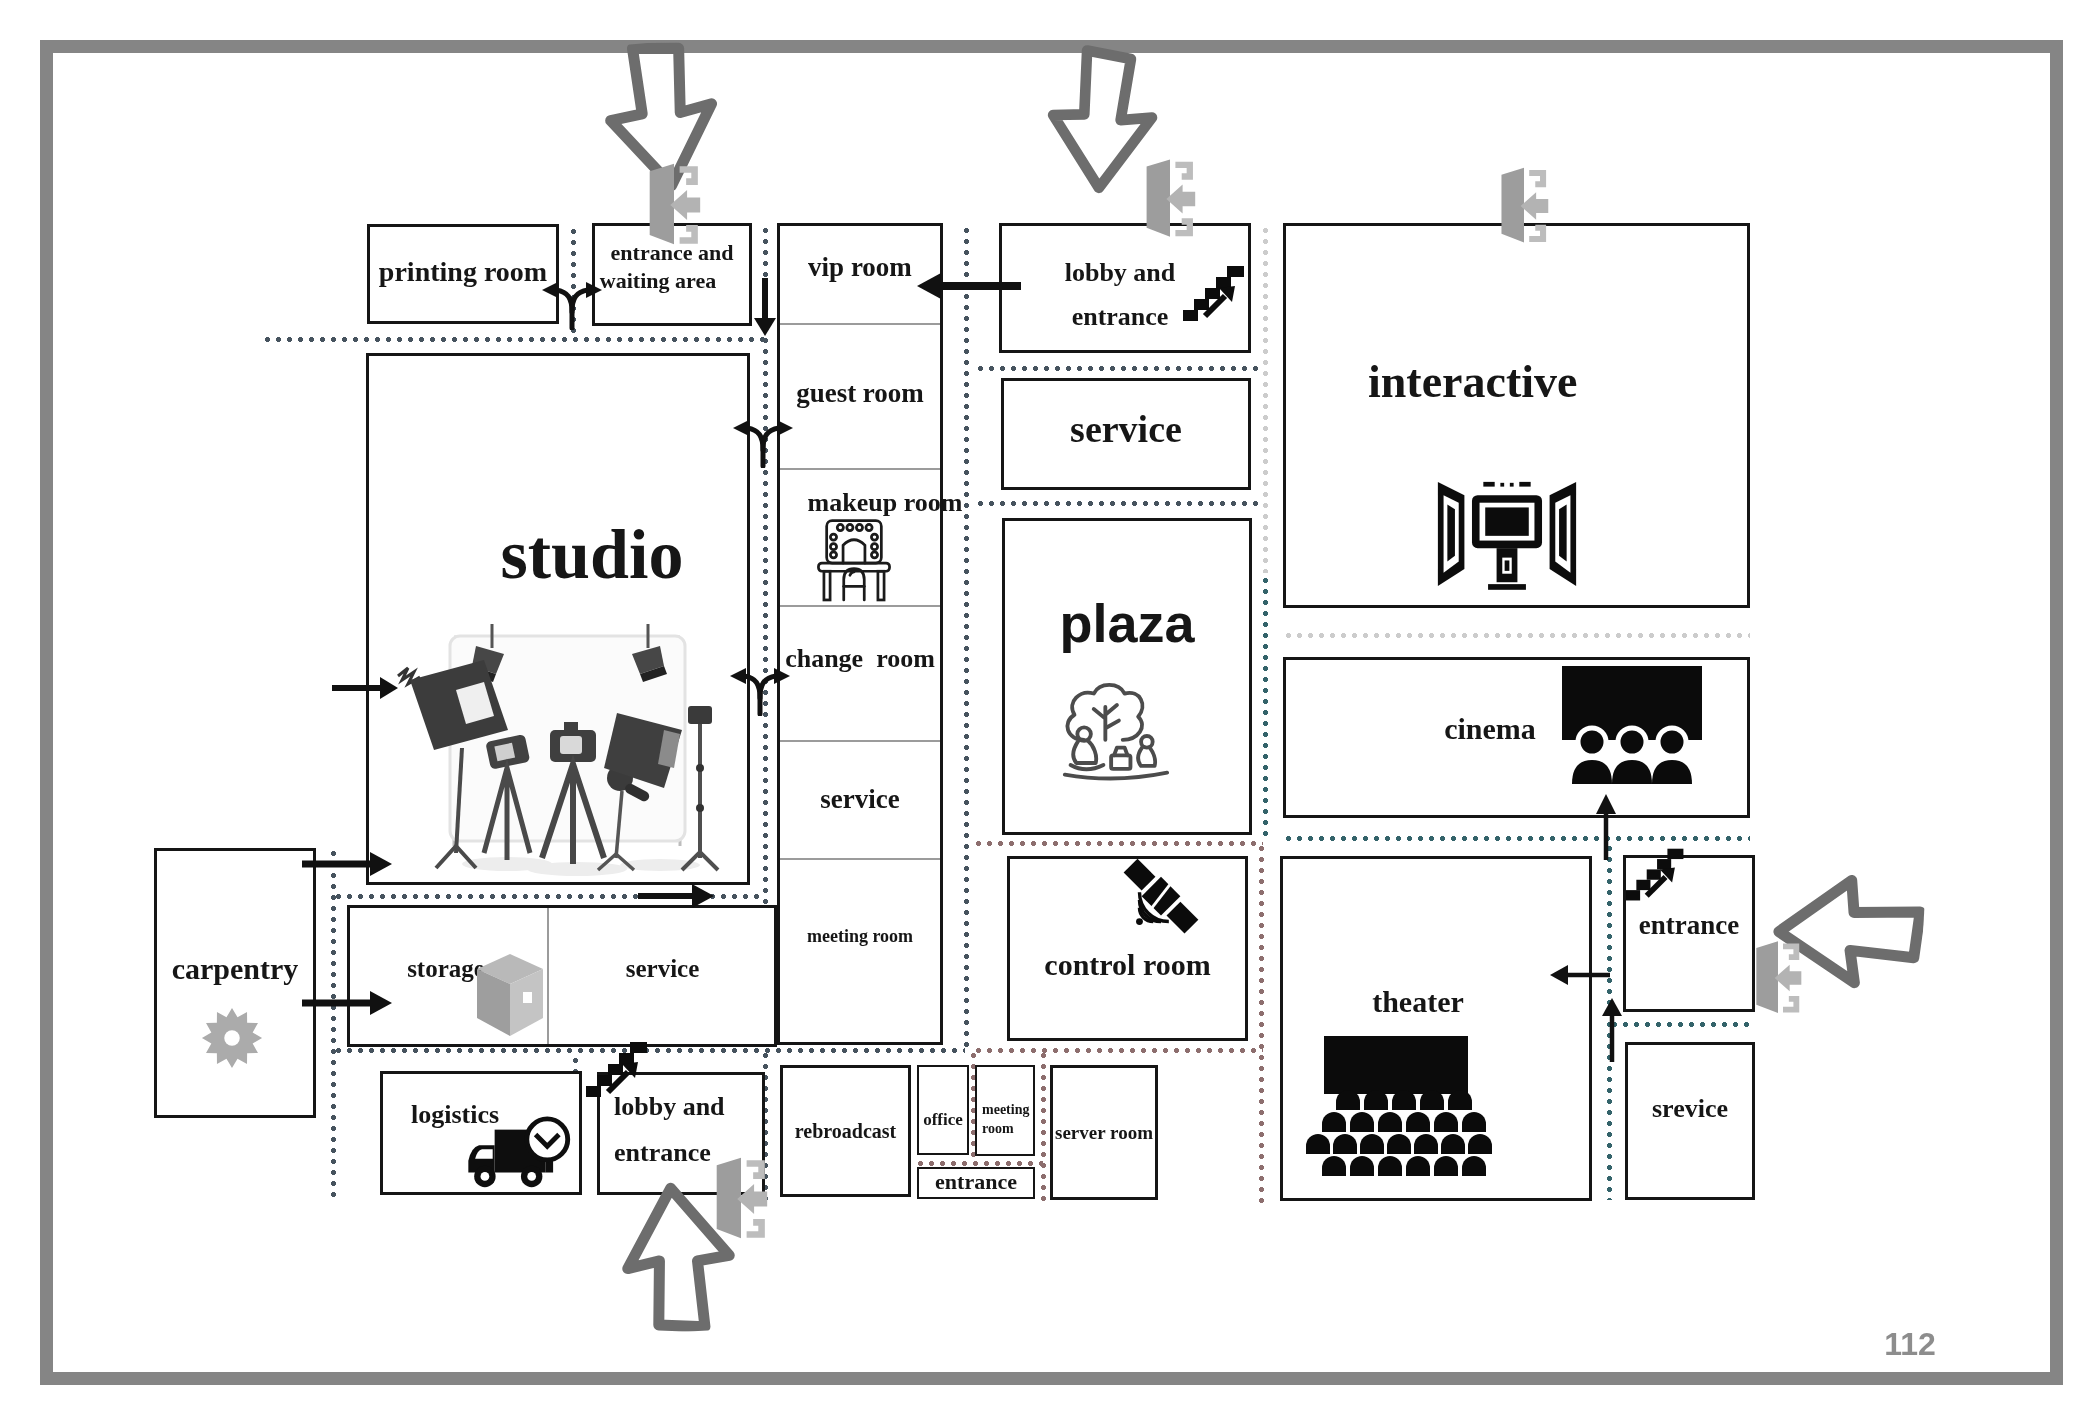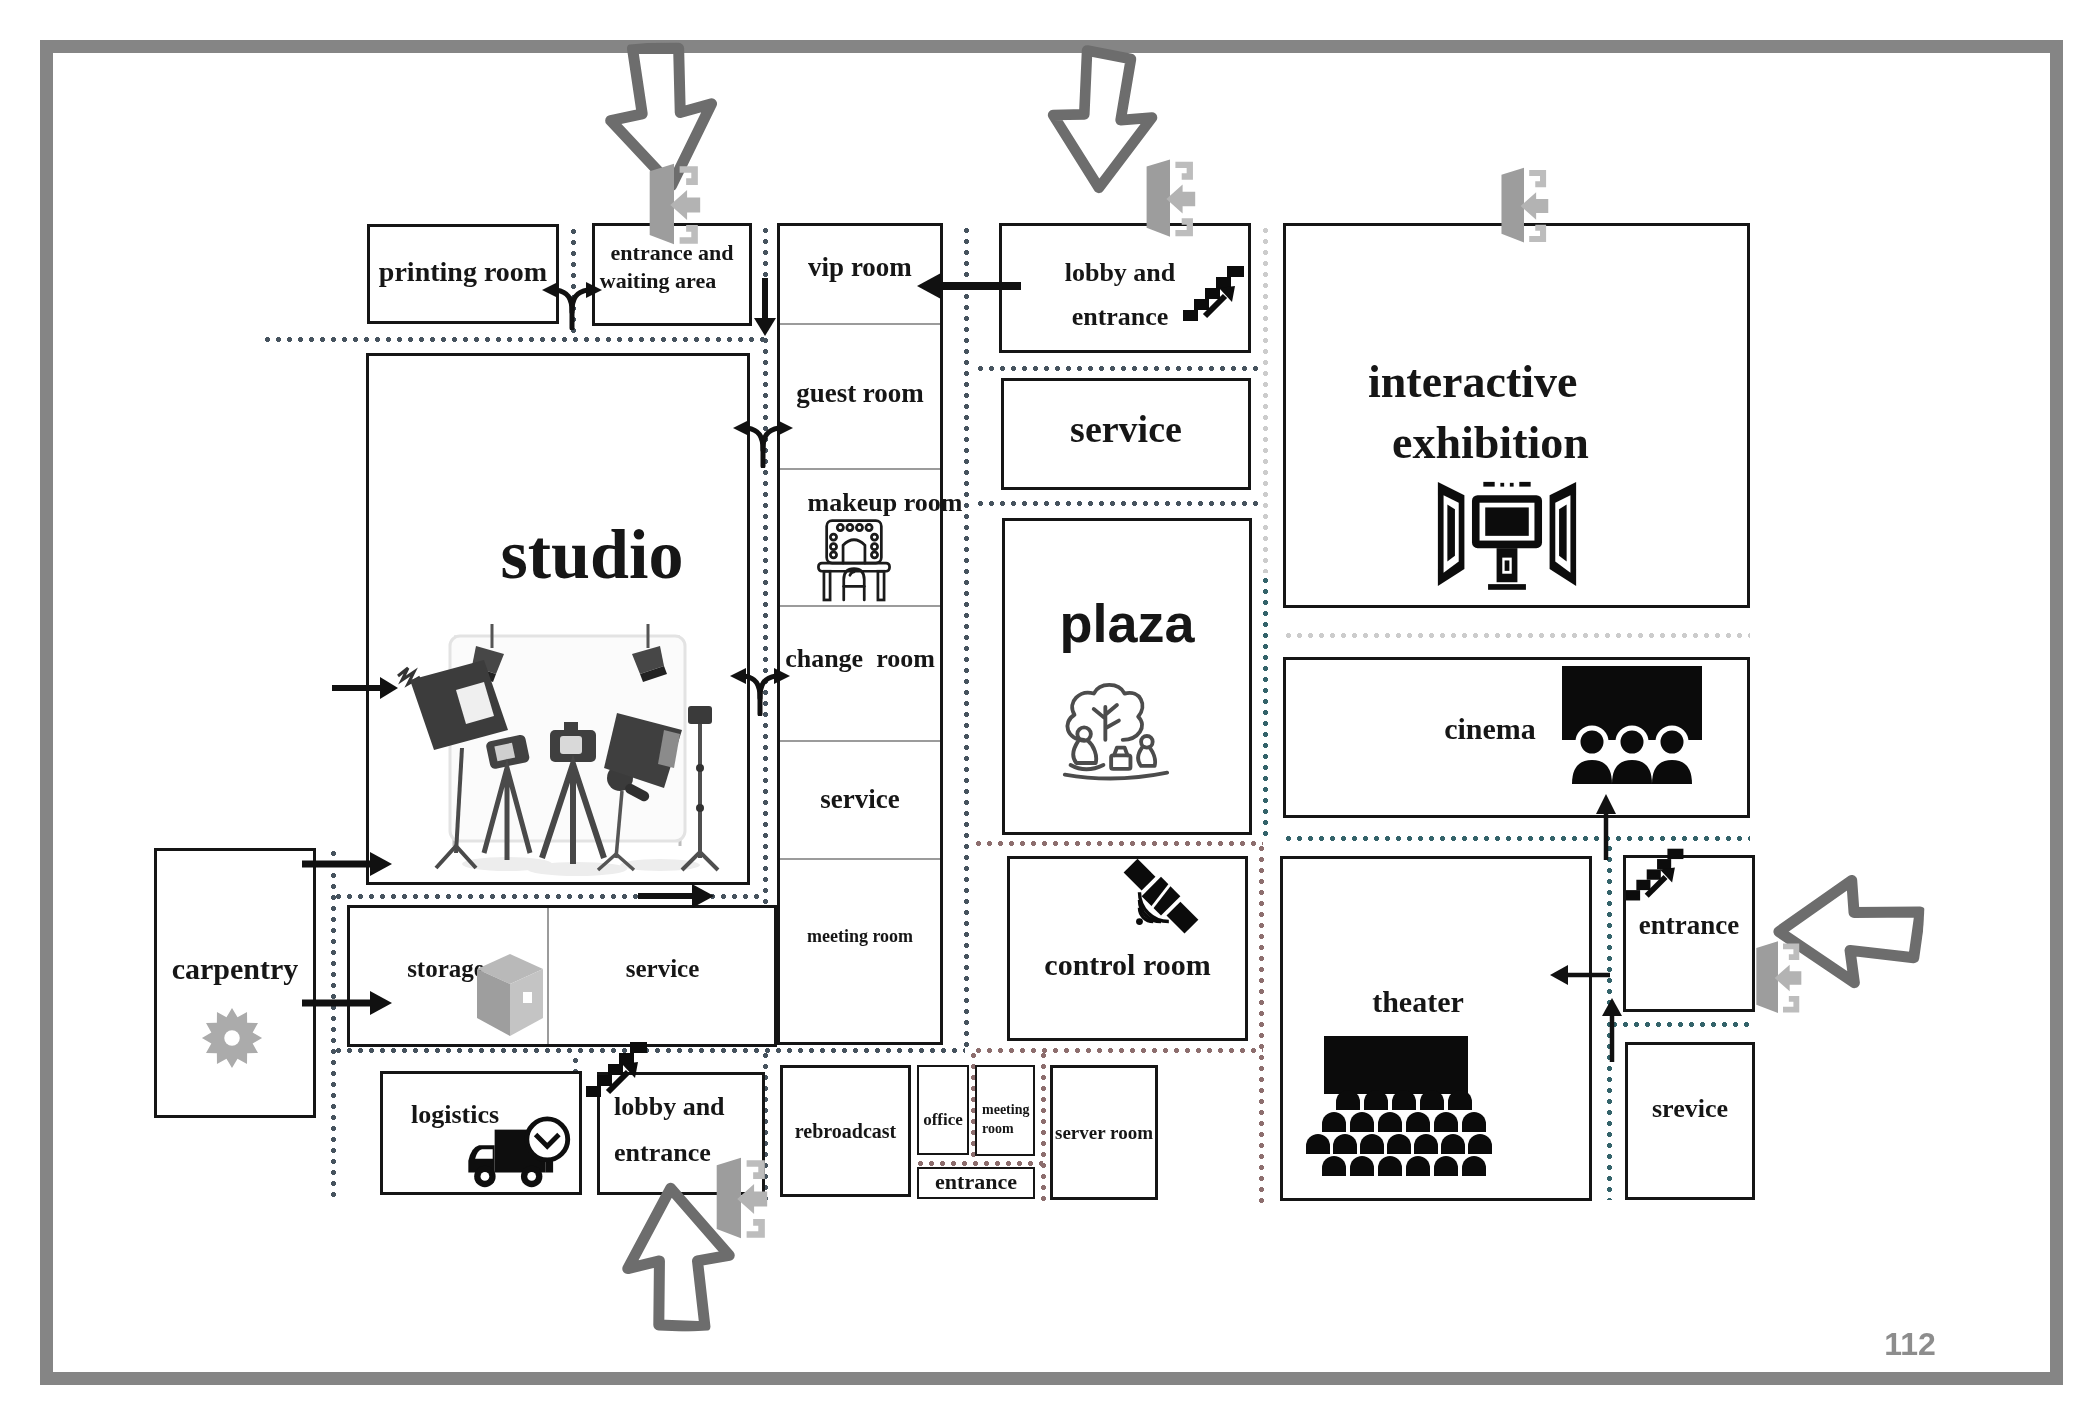--- a/index.html
+++ b/index.html
@@ -100,21 +100,20 @@
   <div class="label left" style="left:982px;top:1102px;width:52px;font-size:14px;">meeting</div>
   <div class="label left" style="left:982px;top:1121px;width:52px;font-size:14px;">room</div>
   <div class="label" style="left:917px;top:1169px;width:118px;font-size:22px;">entrance</div>
   <div class="label" style="left:1048px;top:1122px;width:112px;font-size:19px;">server room</div>
   <div class="label" style="left:1020px;top:258px;width:200px;font-size:26px;">lobby and</div>
   <div class="label" style="left:1020px;top:302px;width:200px;font-size:26px;">entrance</div>
   <div class="label" style="left:1001px;top:408px;width:250px;font-size:38px;">service</div>
   <div class="label sans" style="left:1002px;top:592px;width:250px;font-size:54px;">plaza</div>
   <div class="label" style="left:1007px;top:948px;width:241px;font-size:30px;">control room</div>
   <div class="label left" style="left:1360px;top:351px;width:340px;font-size:46px;line-height:61px;margin-left:8px;">interactive</div>
-  <div class="label left" style="left:1392px;top:412px;width:340px;font-size:46px;line-height:61px;">exhibition</div>
   <div class="label" style="left:1390px;top:712px;width:200px;font-size:30px;">cinema</div>
   <div class="label" style="left:1318px;top:972px;width:200px;font-size:30px;margin-top:13px;">theater</div>
   <div class="label" style="left:1623px;top:910px;width:132px;font-size:27px;">entrance</div>
   <div class="label" style="left:1625px;top:1094px;width:130px;font-size:26px;">srevice</div>
   <div class="label sans" style="left:1860px;top:1326px;width:100px;font-size:32px;color:#8d8d8d;">112</div>
 
   <svg class="arrow" style="left:915px;top:270px;" width="110" height="32">
     <line x1="106" y1="16" x2="24" y2="16" stroke="#111" stroke-width="8"></line>
       <polygon points="26,3 26,29 2,16" fill="#111"></polygon>
     </svg>

